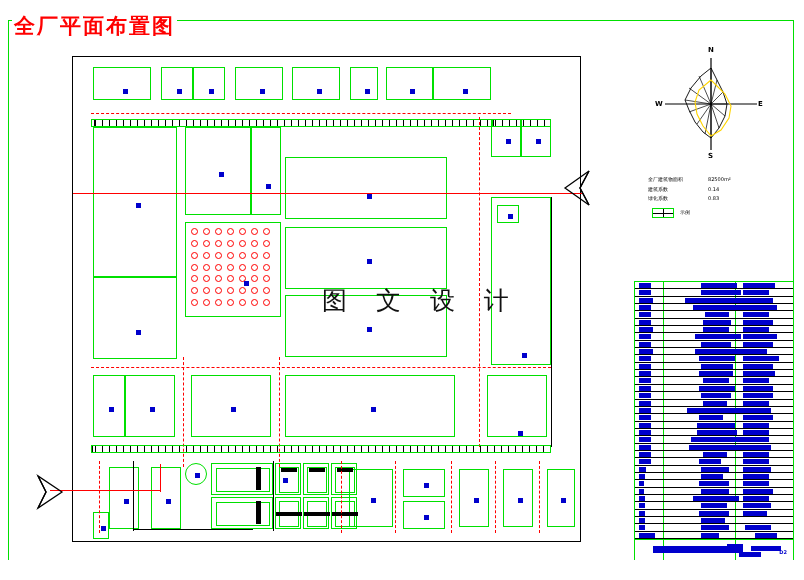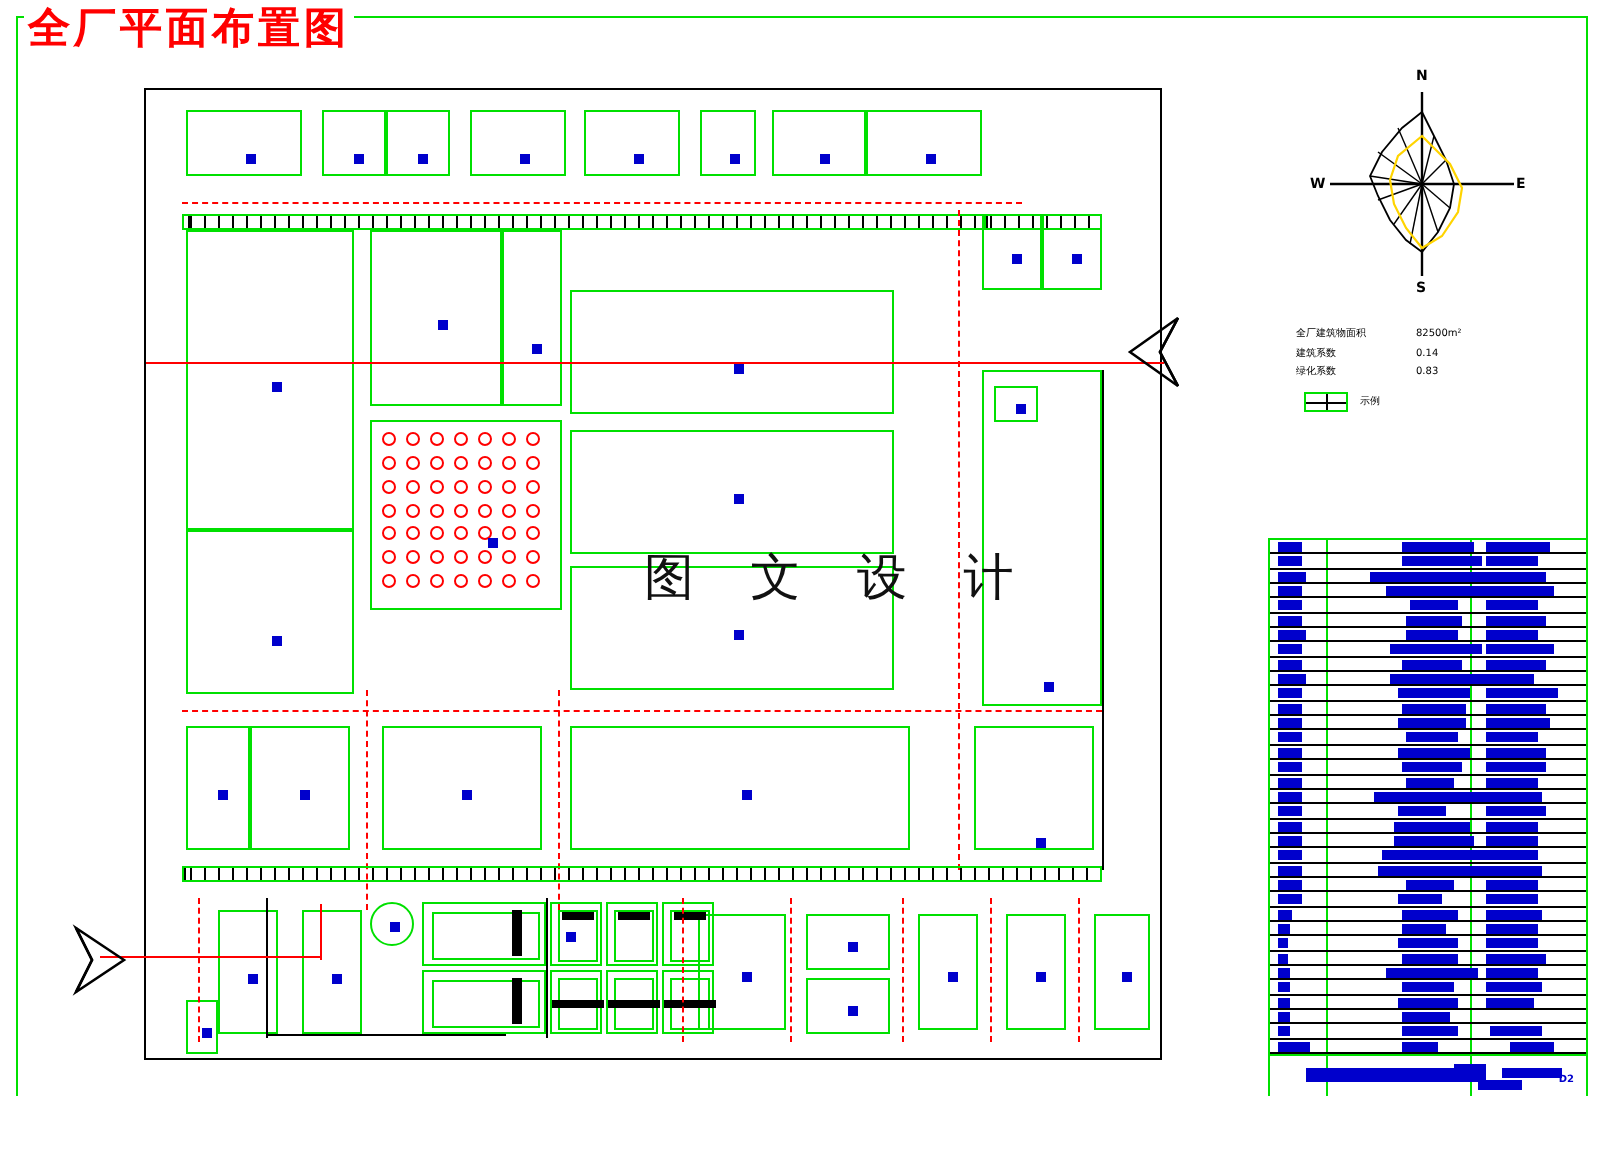--- a/index.html
+++ b/index.html
@@ -1,17 +1,17 @@
 <!DOCTYPE html>
 <html><head>
 <meta charset="utf-8">
 <style>
   html,body{margin:0;padding:0;background:#ffffff;}
   body{width:804px;height:580px;font-family:"DejaVu Sans","Liberation Sans",sans-serif;}
-  #stage{position:relative;width:804px;height:548px;overflow:hidden;background:#fff;}
+  #stage{position:relative;width:804px;height:548px;overflow:hidden;background:#fff;margin-top:12px;}
 
   
   .sheet-frame{position:absolute;left:8px;top:8px;width:786px;height:562px;
     border:1.5px solid #00e000;box-sizing:border-box;}
 
   
   .title{position:absolute;left:12px;top:4px;font-family:"DejaVu Sans","Liberation Sans",sans-serif;
     font-size:21px;font-weight:bold;color:#ff0000;letter-spacing:2px;line-height:1;
     white-space:nowrap;background:#fff;padding:0 2px;}
 
@@ -43,21 +43,21 @@
   .tree{width:7px;height:7px;border:1.2px solid #ff0000;border-radius:50%;box-sizing:border-box;}
 
   
   .gate{position:absolute;}
 
   
   .blackbar{position:absolute;background:#000000;}
 
   
   .watermark{position:absolute;left:322px;top:272px;font-size:25px;color:#111;
-    letter-spacing:11px;font-family:Liberation Serif, serif;
+    letter-spacing:11px;font-family:Liberation Sans, sans-serif;
     white-space:nowrap;pointer-events:none;}
 
   
   .windrose{position:absolute;left:655px;top:34px;width:112px;height:120px;}
   .wr-label{position:absolute;font-size:7px;color:#000;font-weight:bold;}
 
   
   .legend{position:absolute;left:648px;top:163px;width:125px;font-size:5px;color:#000;line-height:1.9;}
   .legend-row{display:flex;}
   .legend-row .lk{width:60px;white-space:nowrap;}

